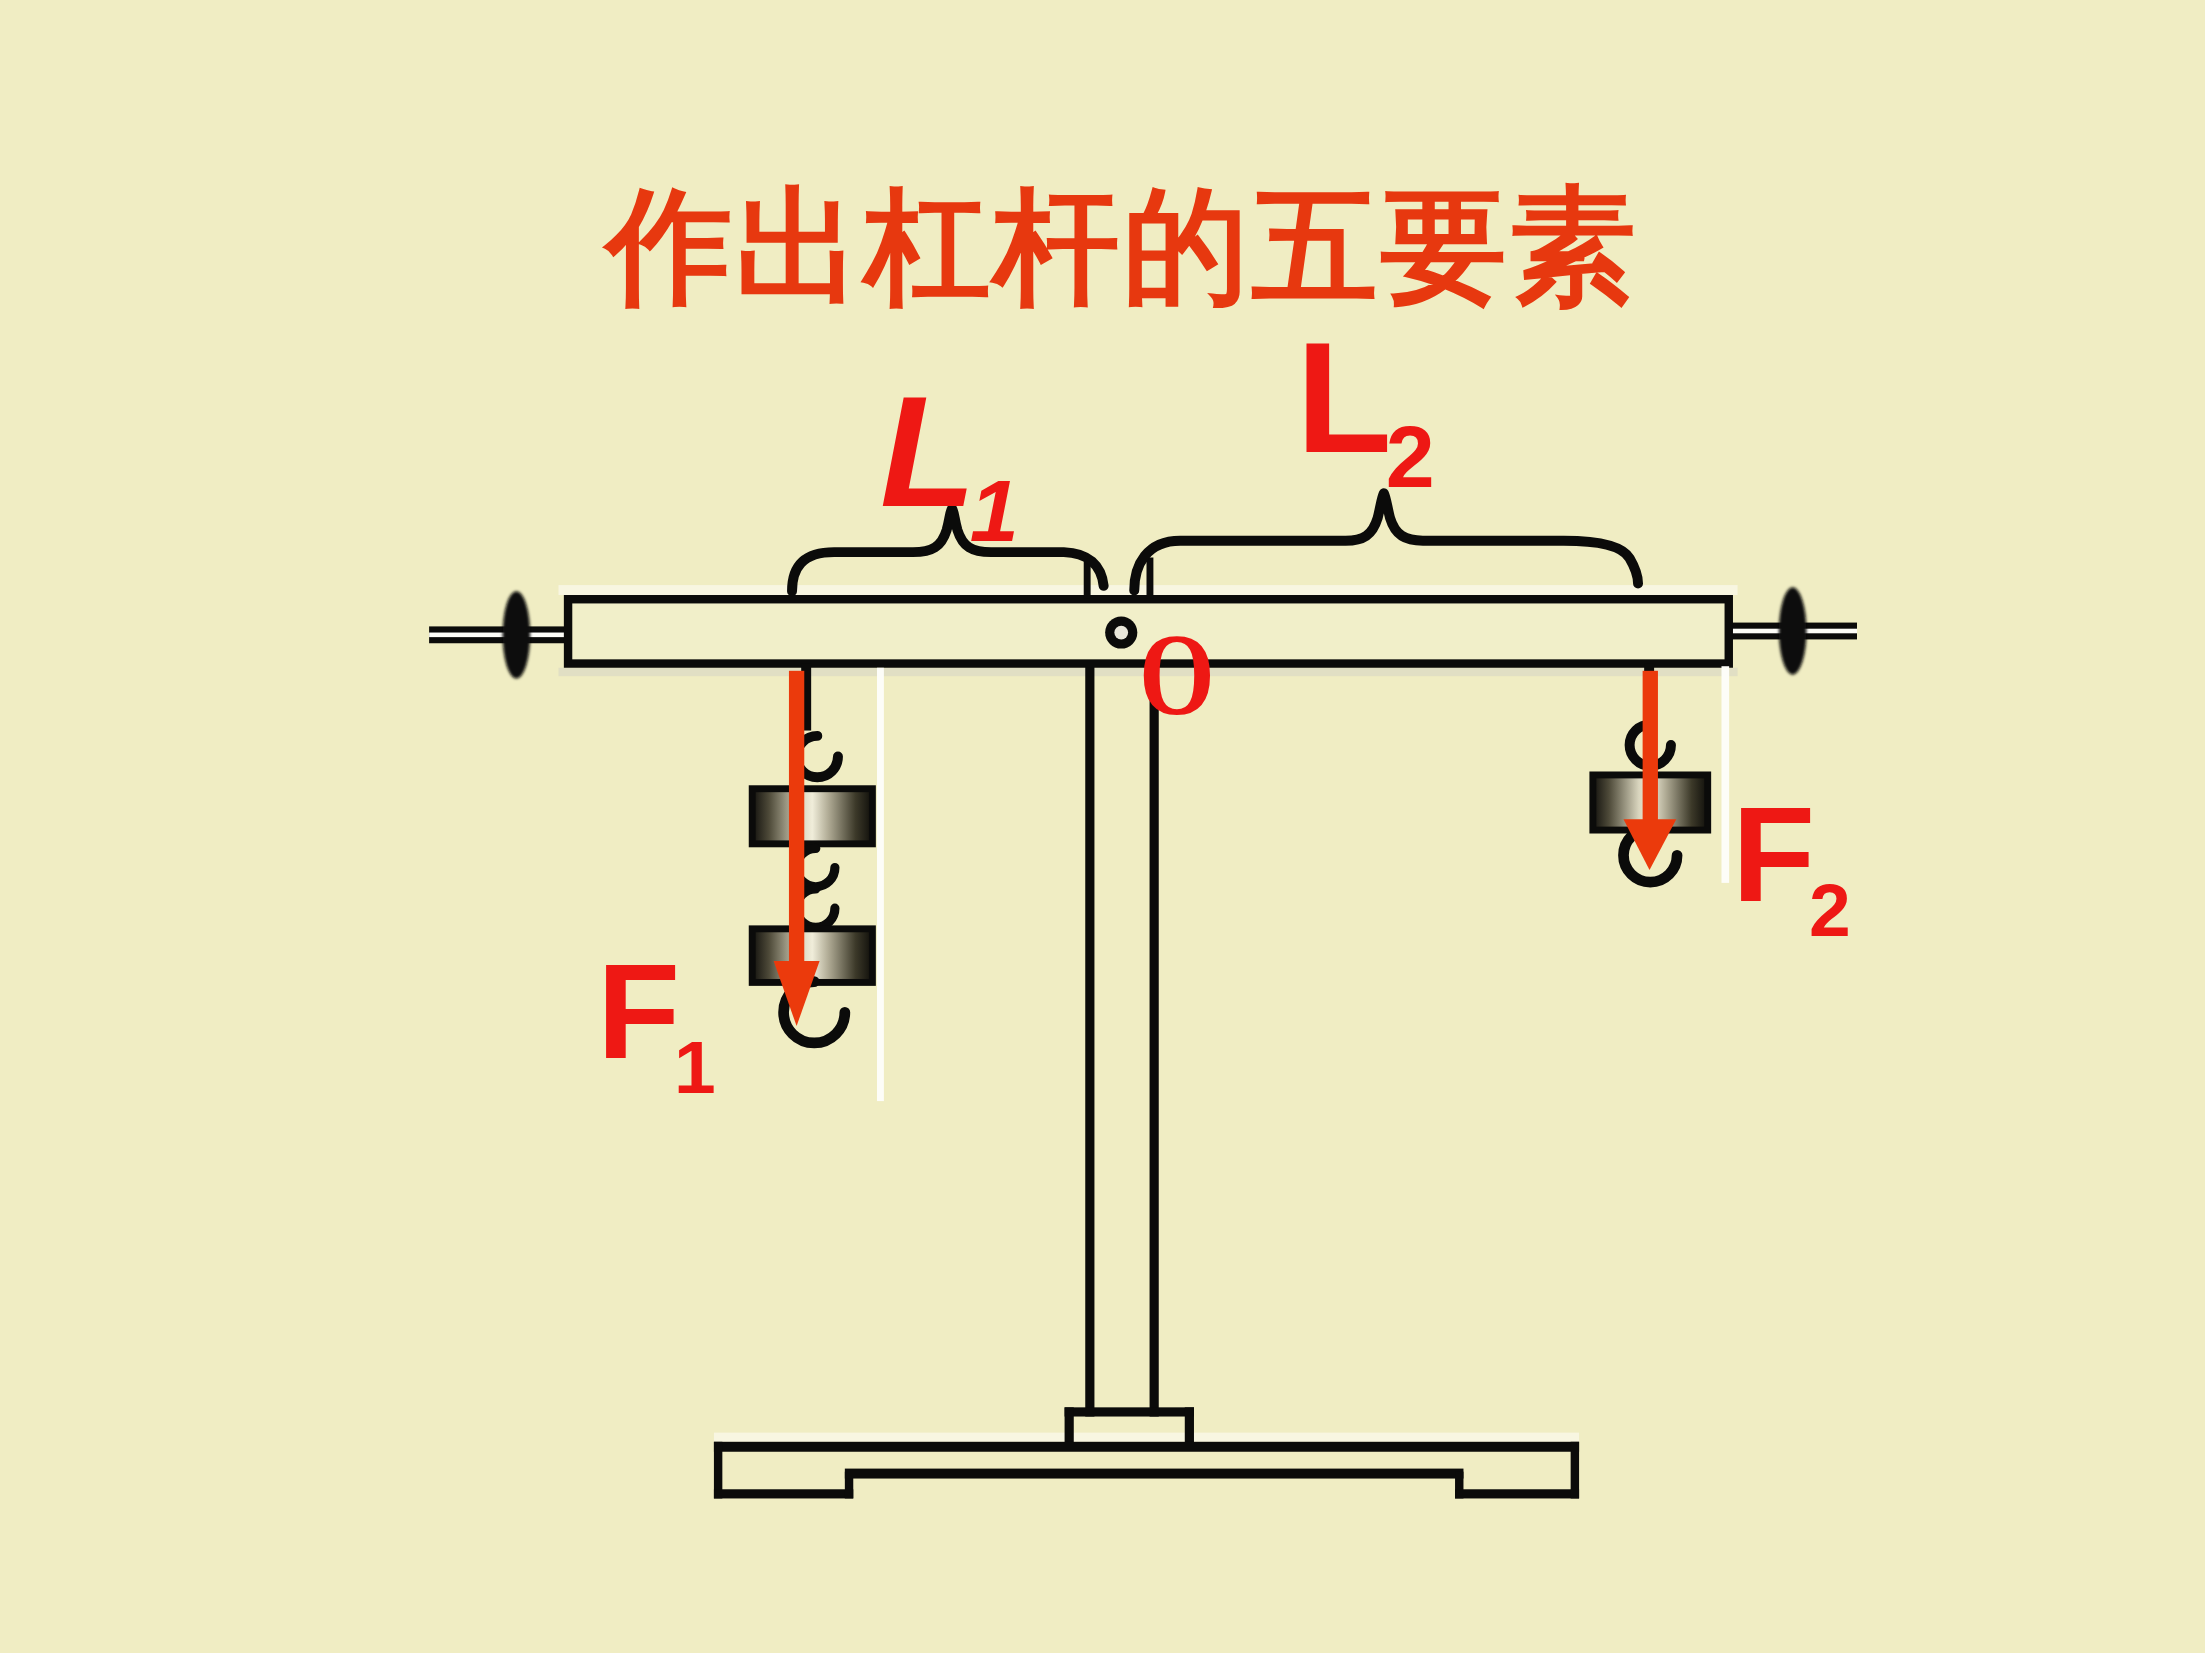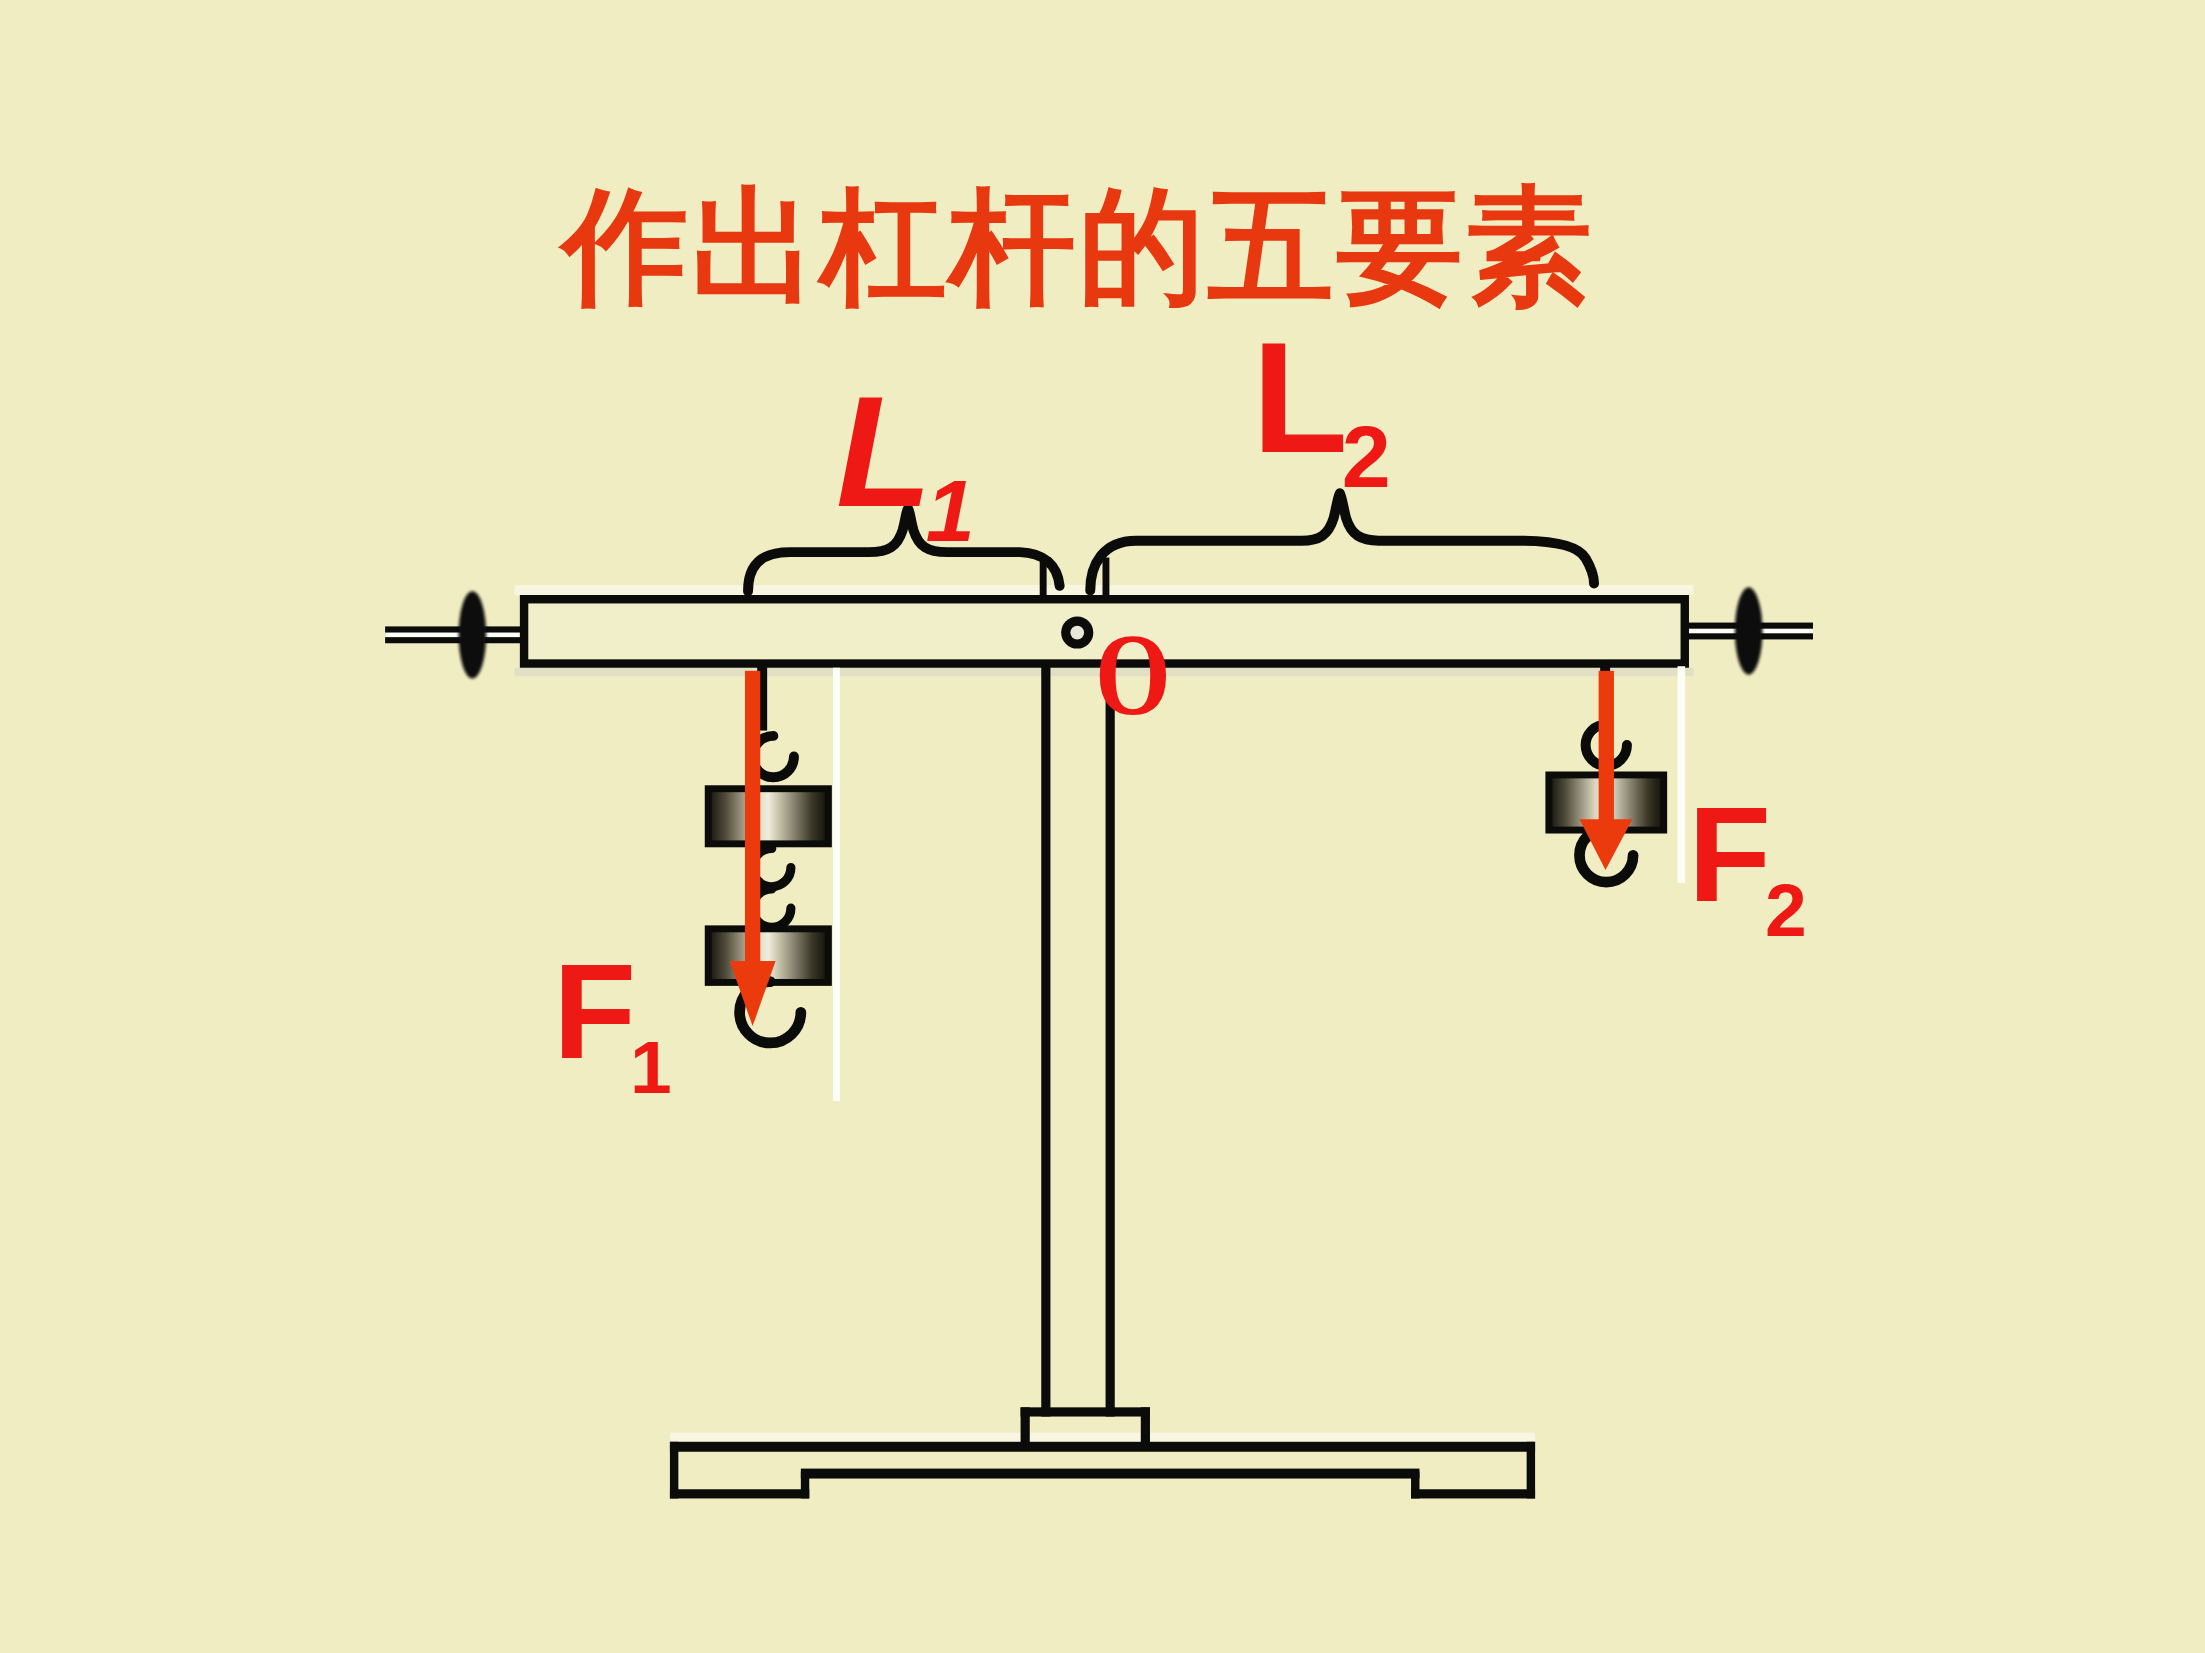--- a/index.html
+++ b/index.html
@@ -2,21 +2,21 @@
 <html style="--c-background: #F0EDC3; --c-title: #E7380F; --c-label: #EE1814; --c-arrow: #EB3A0C; --c-ink: #0B0B0A; --c-beam-fill: #F1EFC9; --c-string: #FDFDF8; --c-pivot-hole: #E9E7DA;font-size:12.3px"><head>
 <meta charset="utf-8">
 <style>
   :root{
     --c-background:#F0EDC3; --c-title:#E7380F; --c-label:#EE1814; --c-arrow:#EB3A0C;
     --c-ink:#0B0B0A; --c-beam-fill:#F1EFC9; --c-string:#FDFDF8; --c-pivot-hole:#E9E7DA;
   }
   html,body{margin:0;padding:0;}
   body{width:2205px;height:1654px;background:var(--c-background);
        font-family:"Liberation Sans", sans-serif;}
-  .stage{position:relative;width:2148px;height:1654px;overflow:hidden;background:var(--c-background);}
+  .stage{position:relative;width:2148px;height:1654px;overflow:hidden;background:var(--c-background);margin-left:44px;}
   svg{position:absolute;left:0;top:0;}
   .ink-s{stroke:var(--c-ink);fill:none;}
   .ink-f{fill:var(--c-ink);}
   .beam-f{fill:var(--c-beam-fill);}
   .arrow-f{fill:var(--c-arrow);}
   .string-f{fill:var(--c-string);}
   .halo-f{fill:rgba(255,255,255,0.5);}
   .halo2-f{fill:rgba(214,212,196,0.55);}
 
   .title{position:absolute;left:562px;top:184px;margin:0;line-height:1;

